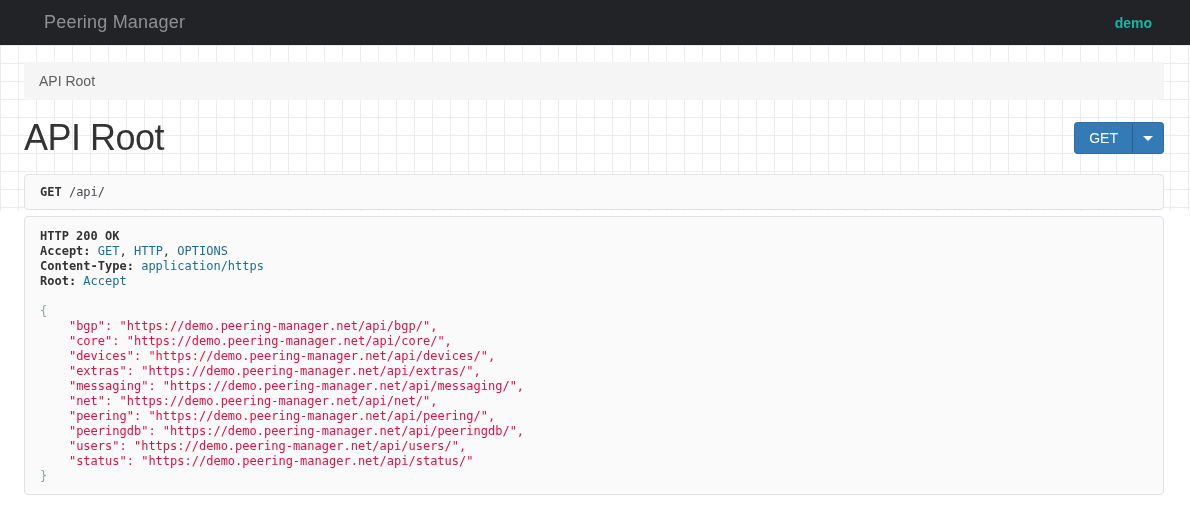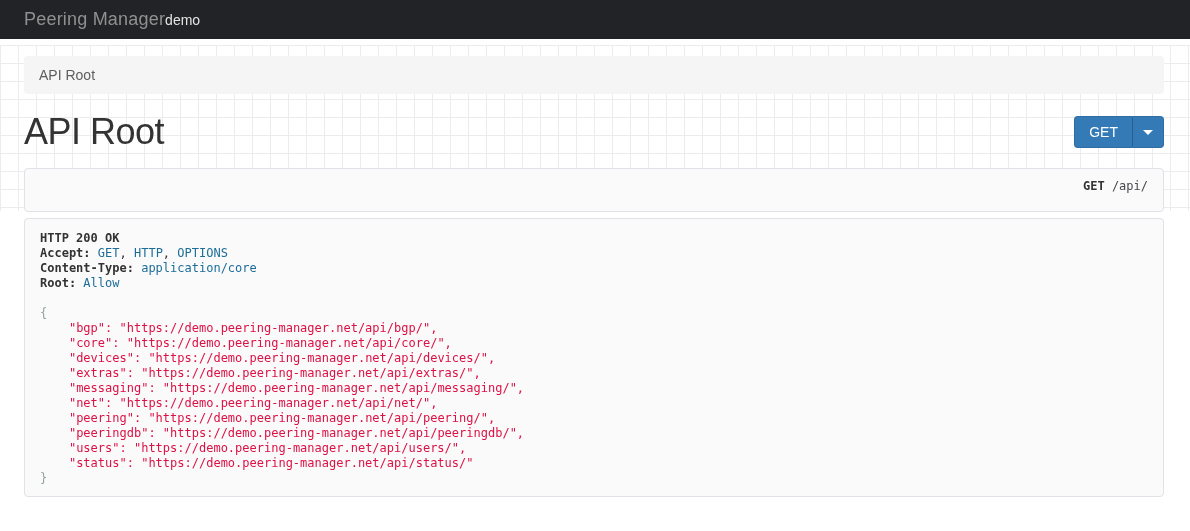--- a/index.html
+++ b/index.html
@@ -17,37 +17,38 @@
     width: 100%; height: 166px;
     background-image:
       linear-gradient(to right, #ececee 1px, transparent 1px),
       linear-gradient(to bottom, #ececee 1px, transparent 1px);
     background-size: 18px 18px;
     z-index: 0;
   }
   .navbar {
     position: relative;
     z-index: 2;
-    height: 39px;
+    height: 45px;
     background: #222326;
     display: flex;
     align-items: center;
-    padding: 0 38px 0 24px;
+    justify-content: space-between;
+    padding: 0 38px 0 44px;
   }
   .navbar-brand {
     color: #8f9091;
     font-size: 18px;
     text-decoration: none;
     letter-spacing: 0.2px;
     cursor: pointer;
   }
   .navbar-user {
-    color: #e5e5e5;
+    color: #14b8a6;
     font-size: 14px;
-    font-weight: normal;
+    font-weight: bold;
     text-decoration: none;
     cursor: pointer;
   }
   .container {
     position: relative;
     z-index: 1;
     padding: 0 26px 16px 24px;
   }
   .breadcrumb {
     margin-top: 17px;
@@ -108,22 +109,21 @@
     font-family: "DejaVu Sans Mono", "Liberation Mono", monospace;
     font-size: 12px;
     line-height: 15px;
     color: #333;
     white-space: pre;
     overflow: hidden;
   }
   .request-panel {
     margin-top: 14px;
     padding: 10px 15px;
-    height: 44px;
-    text-align: right;
+    height: 36px;
   }
   .response-panel {
     margin-top: 6px;
     padding: 12px 15px 10px 15px;
     min-height: 278px;
   }
   .tok-bold { font-weight: bold; color: #333; }
   .tok-path { color: #48484c; }
   .tok-lit  { color: #1b6d98; }
   .tok-sep  { color: #333; }
@@ -157,22 +157,22 @@
       <button class="btn btn-caret">
         <span class="caret"></span>
       </button>
     </div>
   </div>
 
   <pre class="code-panel request-panel"><span class="tok-bold">GET</span> <span class="tok-path">/api/</span></pre>
 
   <pre class="code-panel response-panel" id="response-pre"><span class="tok-bold">HTTP 200 OK</span>
 <span class="tok-bold">Accept:</span> <span class="tok-lit">GET</span><span class="tok-sep">, </span><span class="tok-lit">HTTP</span><span class="tok-sep">, </span><span class="tok-lit">OPTIONS</span>
-<span class="tok-bold">Content-Type:</span> <span class="tok-lit">application/core</span>
-<span class="tok-bold">Root:</span> <span class="tok-lit">Allow</span>
+<span class="tok-bold">Content-Type:</span> <span class="tok-lit">application/https</span>
+<span class="tok-bold">Root:</span> <span class="tok-lit">Accept</span>
 
 <span class="tok-pun">{</span>
     <span class="tok-str">"bgp"</span><span class="tok-str">: </span><a class="api-link tok-str" href="#">"https://demo.peering-manager.net/api/bgp/"</a><span class="tok-str">,</span>
     <span class="tok-str">"core"</span><span class="tok-str">: </span><a class="api-link tok-str" href="#">"https://demo.peering-manager.net/api/core/"</a><span class="tok-str">,</span>
     <span class="tok-str">"devices"</span><span class="tok-str">: </span><a class="api-link tok-str" href="#">"https://demo.peering-manager.net/api/devices/"</a><span class="tok-str">,</span>
     <span class="tok-str">"extras"</span><span class="tok-str">: </span><a class="api-link tok-str" href="#">"https://demo.peering-manager.net/api/extras/"</a><span class="tok-str">,</span>
     <span class="tok-str">"messaging"</span><span class="tok-str">: </span><a class="api-link tok-str" href="#">"https://demo.peering-manager.net/api/messaging/"</a><span class="tok-str">,</span>
     <span class="tok-str">"net"</span><span class="tok-str">: </span><a class="api-link tok-str" href="#">"https://demo.peering-manager.net/api/net/"</a><span class="tok-str">,</span>
     <span class="tok-str">"peering"</span><span class="tok-str">: </span><a class="api-link tok-str" href="#">"https://demo.peering-manager.net/api/peering/"</a><span class="tok-str">,</span>
     <span class="tok-str">"peeringdb"</span><span class="tok-str">: </span><a class="api-link tok-str" href="#">"https://demo.peering-manager.net/api/peeringdb/"</a><span class="tok-str">,</span>

